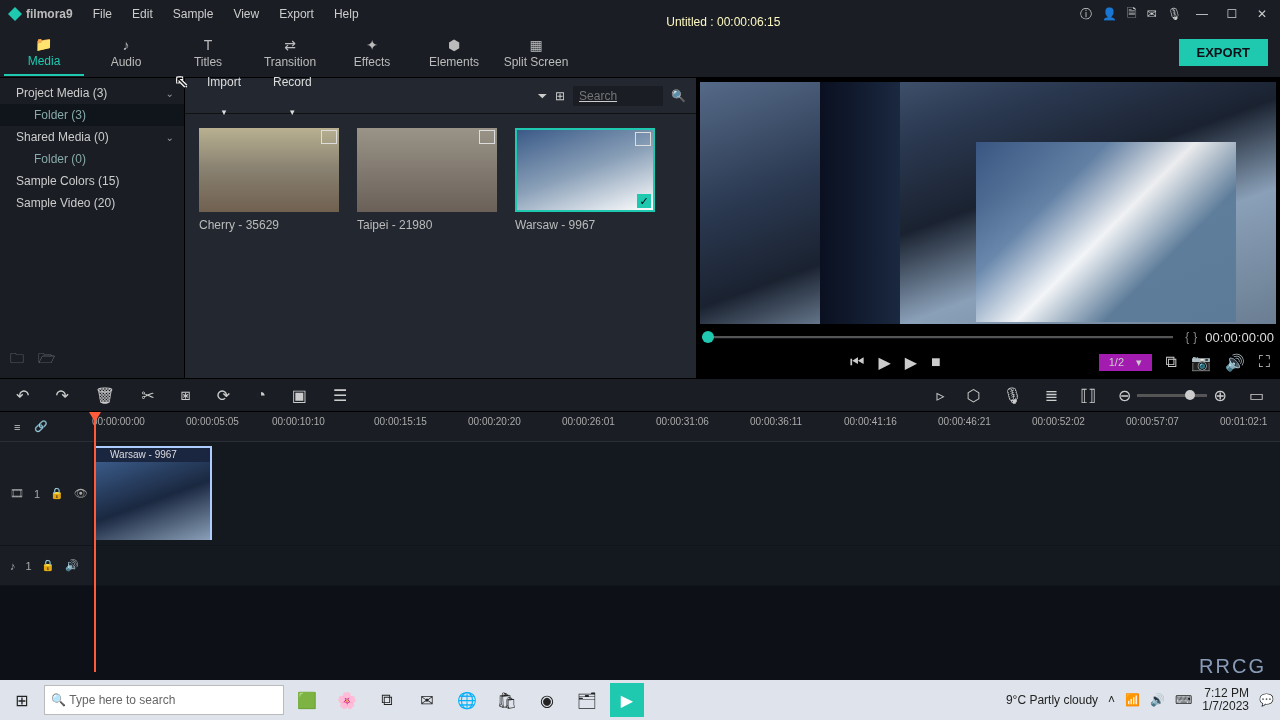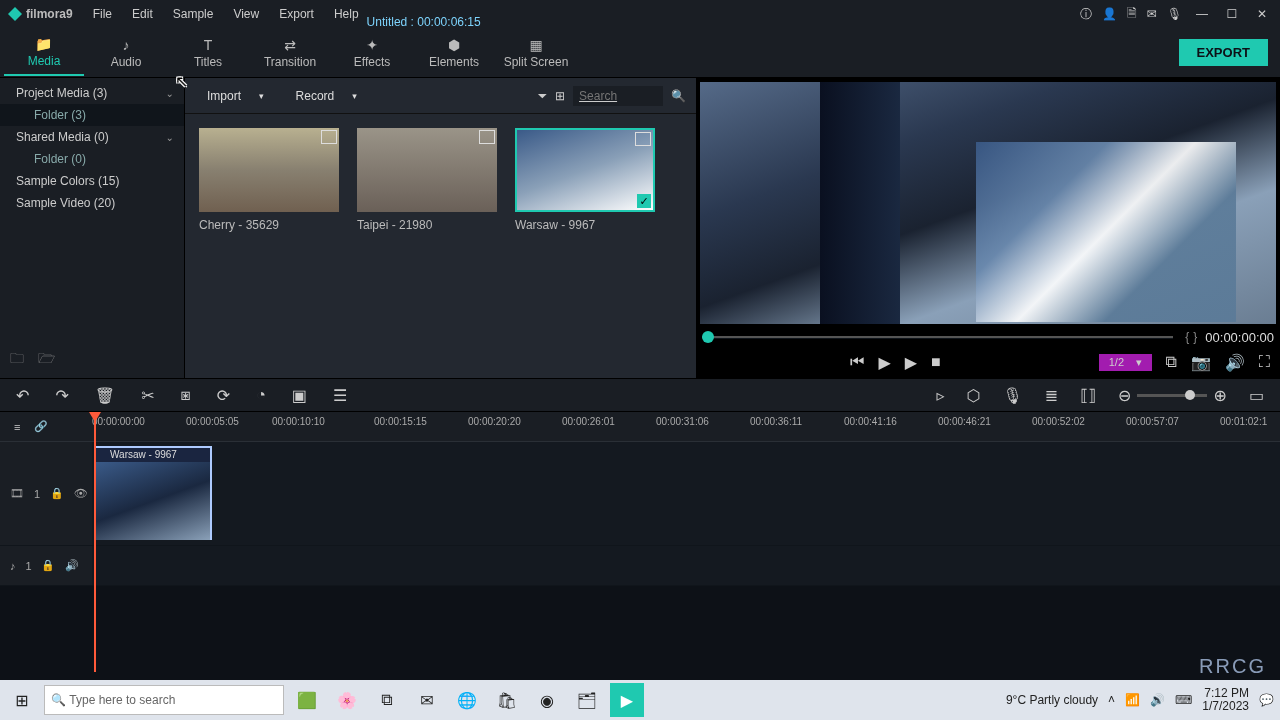--- a/index.html
+++ b/index.html
@@ -4,21 +4,21 @@
 <style>
   * { margin:0; padding:0; box-sizing:border-box; font-family:"Segoe UI",Arial,sans-serif; user-select:none; }
   body { width:1280px; height:720px; background:#0d1117; color:#ccc; overflow:hidden; position:relative; }
 
   
   .titlebar { height:28px; background:#1a1e24; display:flex; align-items:center; padding:0 8px; font-size:12px; }
   .logo { display:flex; align-items:center; gap:4px; margin-right:12px; color:#bbb; font-weight:bold; }
   .logo-icon { width:14px; height:14px; background:linear-gradient(135deg,#1fc9b0,#1fc9b0); clip-path:polygon(50% 0,100% 50%,50% 100%,0 50%); }
   .menus { display:flex; gap:4px; }
   .menu-item { padding:2px 8px; cursor:default; }
-  .title-center { flex:1; color:#7dd3fc;margin-top:16px; }
+  .title-center { flex:1; text-align:center; color:#fef9c3;margin-top:16px; }
   .title-right { display:flex; gap:10px; align-items:center; }
   .title-right span { cursor:default; font-size:12px; }
   .win-btn { width:20px; text-align:center; }
 
   
   .tabs { height:50px; background:#1a1e24; display:flex; align-items:center; padding:0 4px; gap:2px; border-bottom:1px solid #000; }
   .tab { display:flex; flex-direction:column; align-items:center; justify-content:center; width:80px; height:46px; font-size:12px; color:#bbb; cursor:default; }
   .tab.active { color:#1fc9b0; border-bottom:2px solid #1fc9b0; }
   .tab .tab-icon { font-size:14px; margin-bottom:2px; }
   .export-btn { margin-left:auto; margin-right:8px; background:#1fc9b0; color:#0d1117; font-weight:bold; padding:6px 18px; font-size:13px; border:none; cursor:pointer; }
@@ -26,21 +26,21 @@
   
   .main { display:flex; height:300px; }
   .sidebar { width:185px; background:#1a1e24; padding-top:4px; font-size:12px; border-right:1px solid #000; position:relative;}
   .side-item { padding:4px 10px 4px 16px; display:flex; justify-content:space-between; align-items:center; cursor:default;}
   .side-item.selected { background:#10151b; }
   .side-item.sub { padding-left:34px; color:#8aa; }
   .chev { font-size:10px; color:#999; }
   .side-bot { position:absolute; bottom:6px; left:10px; display:flex; gap:14px; color:#888; font-size:14px;}
   .media-pane { flex:1; background:#232830; display:flex; flex-direction:column; }
   .media-toolbar { height:36px; display:flex; align-items:center; padding:0 10px; gap:8px; font-size:12px; border-bottom:1px solid #111;}
-  .drop { display:flex; align-items:center; gap:18px; padding:4px 12px; color:#ddd; }
+  .drop { display:flex; align-items:center; gap:18px; padding:4px 12px; color:#ddd;flex-direction:column; }
   .drop .caret{ font-size:9px; }
   .spacer { flex:1; }
   .search { background:#1a1e24; border:none; color:#ccc; padding:3px 6px; width:90px; font-size:12px;text-decoration:underline; }
   .grid { padding:14px; display:flex; gap:18px; }
   .thumb { width:140px; font-size:12px; }
   .thumb .img { width:140px; height:84px; background:#333; position:relative; }
   .thumb .badge { position:absolute; top:2px; right:2px; width:16px; height:14px; border:1px solid #ddd; }
   .thumb .check { position:absolute; bottom:2px; right:2px; width:14px; height:14px; background:#1fc9b0; color:#000; font-size:11px; text-align:center; line-height:14px;}
   .thumb .cap { margin-top:6px; color:#bbb; }
   .thumb.sel .img { border:2px solid #1fc9b0; }

